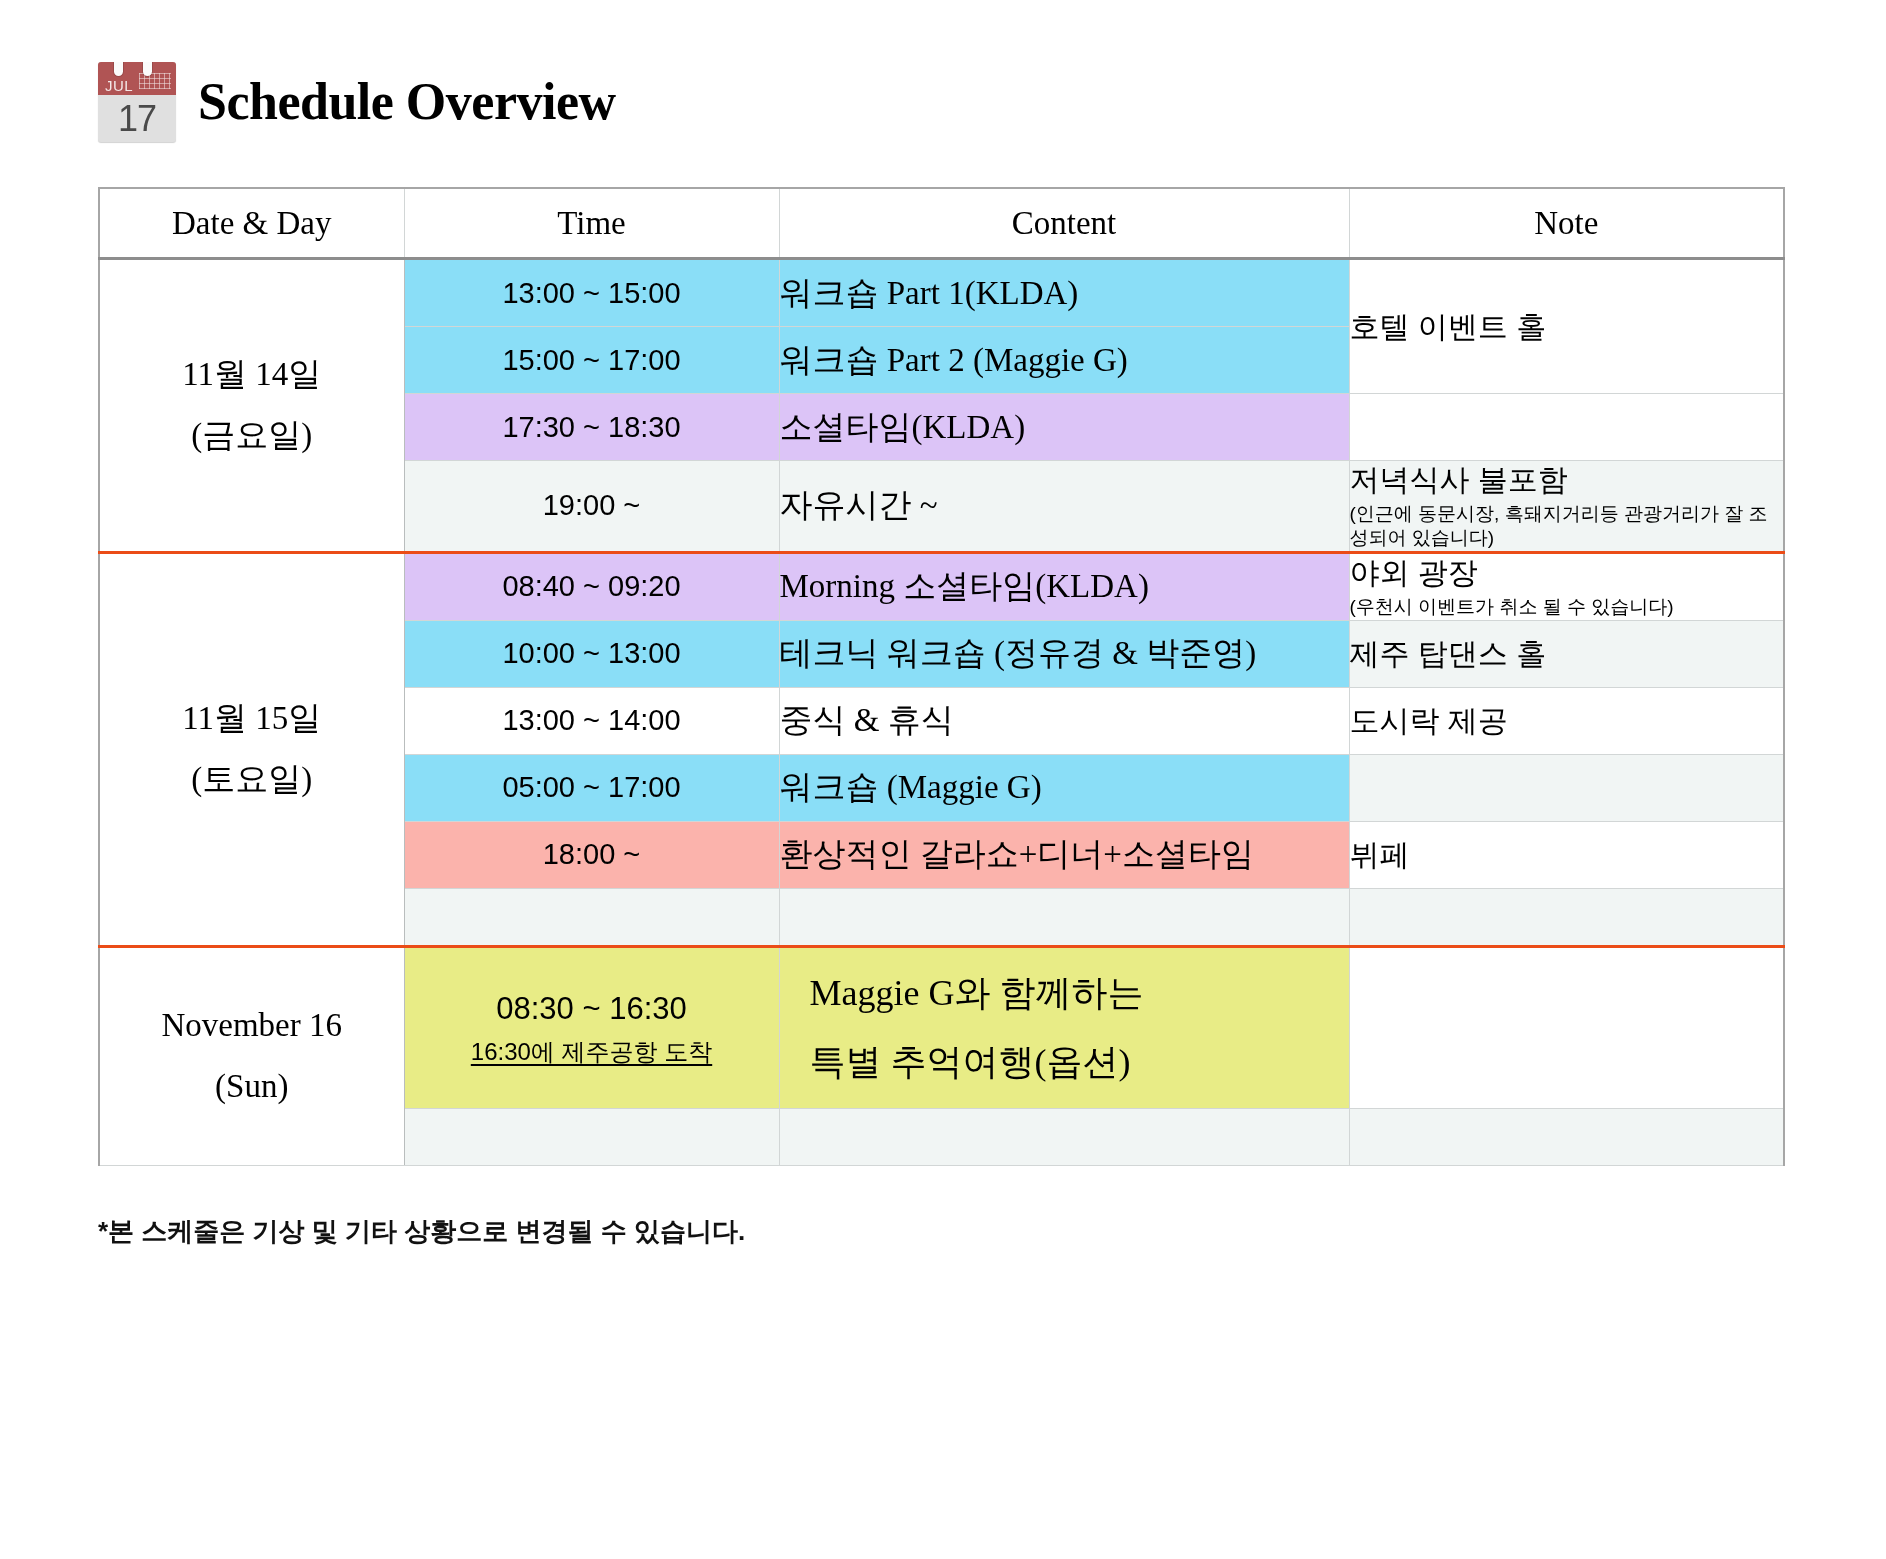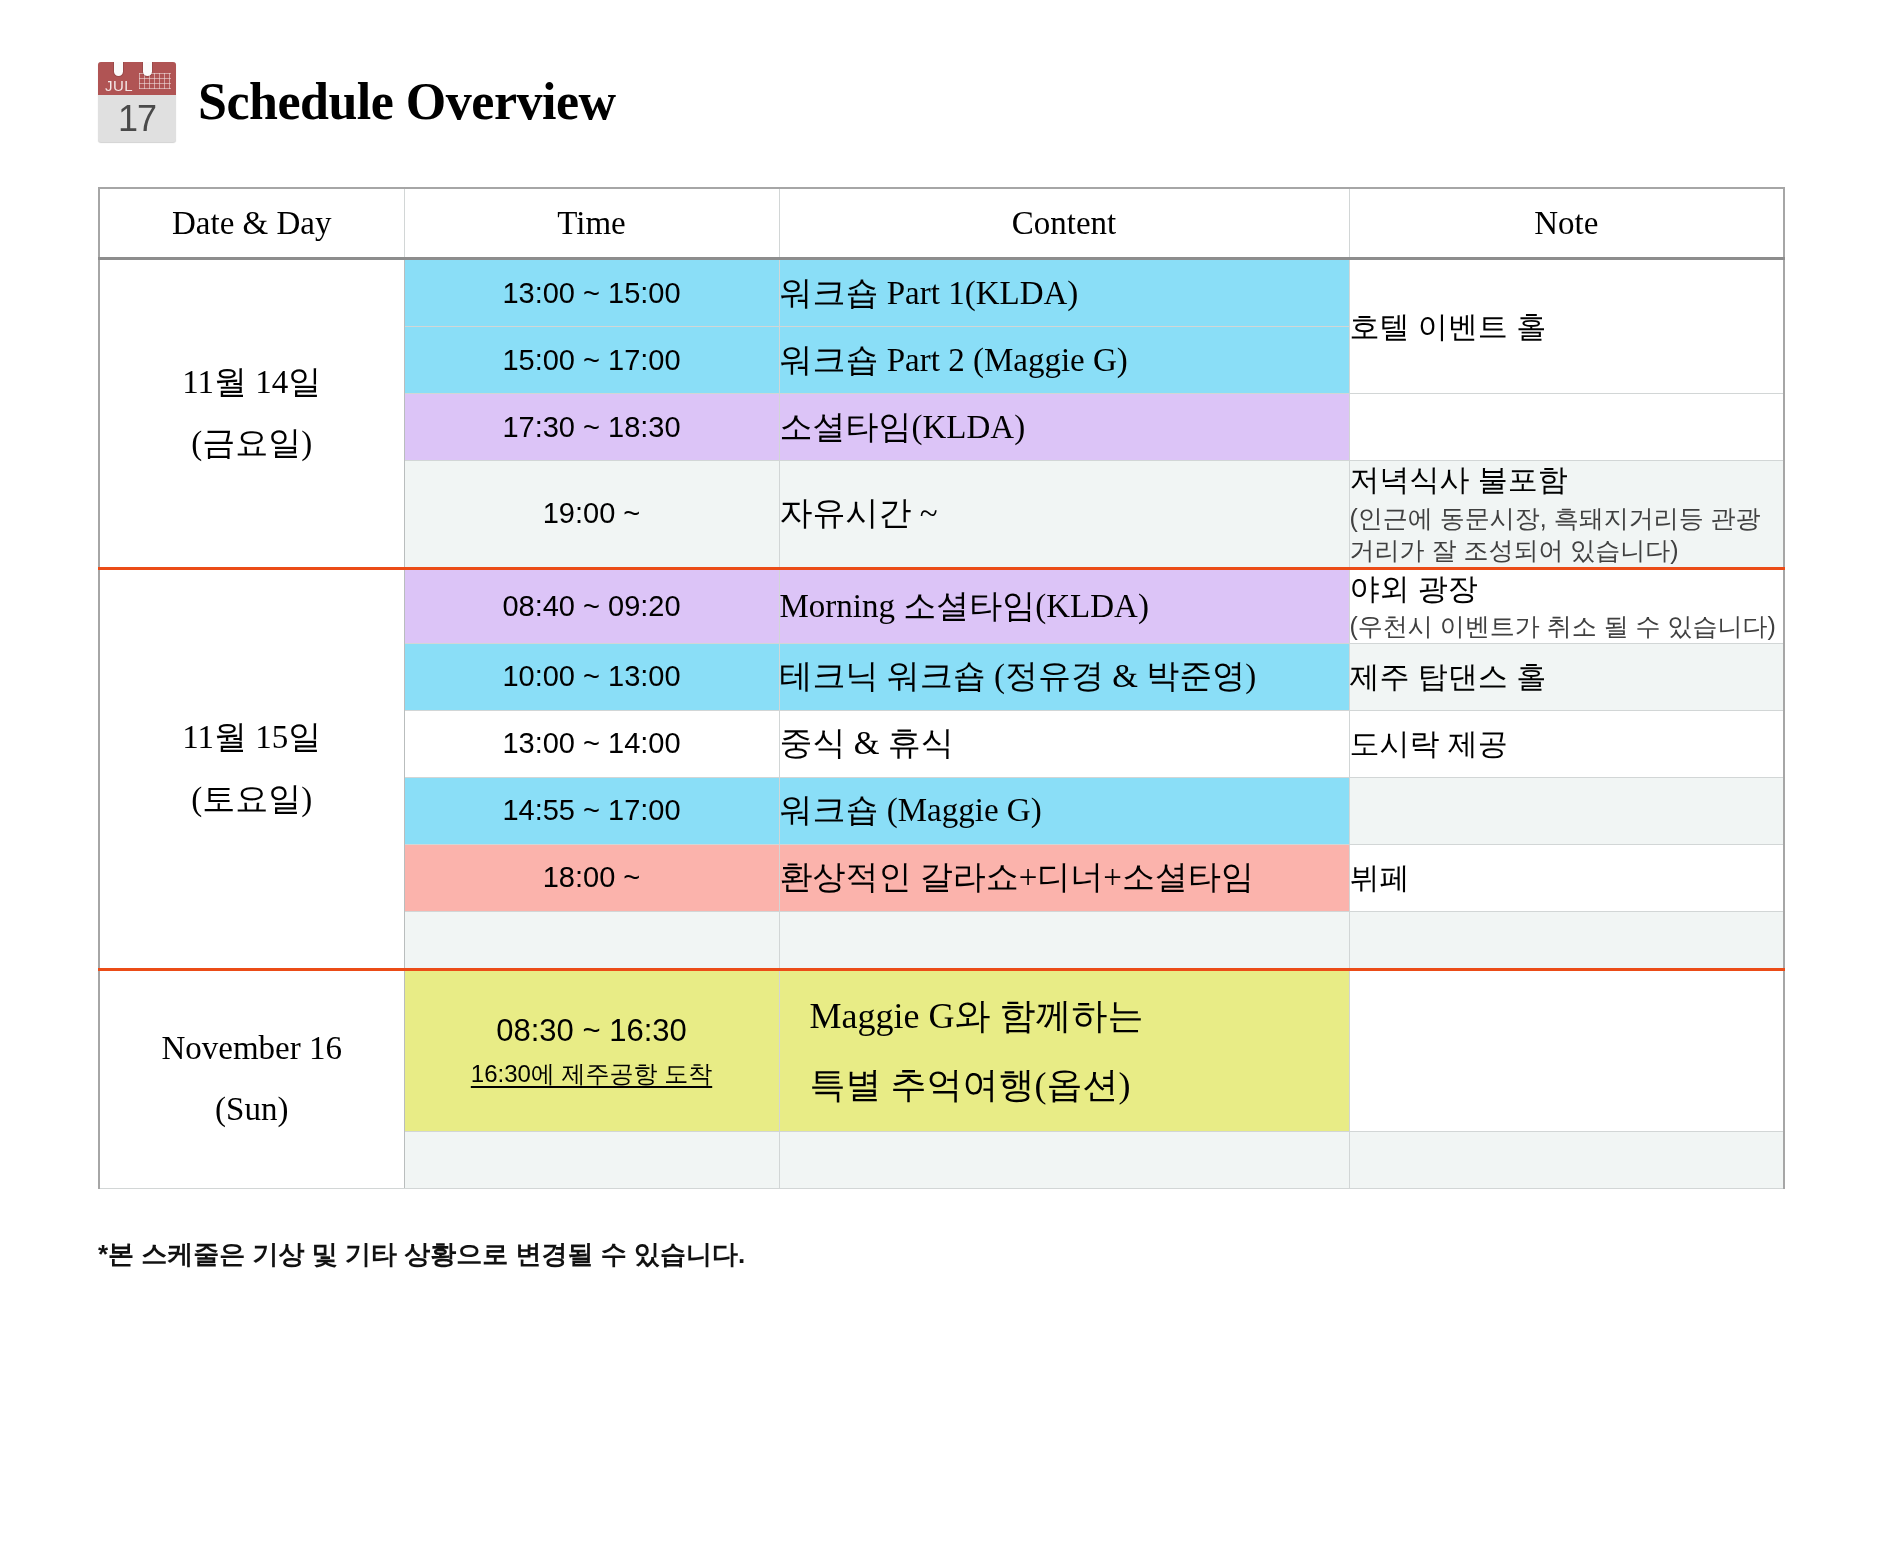--- a/index.html
+++ b/index.html
@@ -167,24 +167,24 @@
     height: 66px;
   }
   td.note {
     padding-left: 16px;
     font-family: "Liberation Sans", sans-serif;
     font-size: 30px;
     line-height: 1.25;
   }
   td.note .note-sub {
     display: block;
-    font-size: 25px;
+    font-size: 19px;
     line-height: 1.3;
     margin-top: 3px;
-    color: #404040;
+    color: #000000;
   }
 
   
   .fill-blue    { background: #8ADEF7 !important; }
   .fill-purple  { background: #DCC4F7 !important; }
   .fill-pink    { background: #FBB3AC !important; }
   .fill-yellow  { background: #E8EC86 !important; }
   .fill-grey    { background: #F1F5F4 !important; }
   .fill-white   { background: #ffffff !important; }
 
@@ -312,21 +312,21 @@
           </td>
         </tr>
         <tr>
           <td class="time fill-white">13:00 ~ 14:00</td>
           <td class="content fill-white">중식 &amp; 휴식</td>
           <td class="note col-note fill-white">
             <span>도시락 제공</span>
           </td>
         </tr>
         <tr>
-          <td class="time fill-blue">14:55 ~ 17:00</td>
+          <td class="time fill-blue">05:00 ~ 17:00</td>
           <td class="content fill-blue">워크숍 (Maggie G)</td>
           <td class="note col-note fill-grey">
             <span></span>
           </td>
         </tr>
         <tr>
           <td class="time fill-pink">18:00 ~</td>
           <td class="content fill-pink">환상적인 갈라쇼+디너+소셜타임</td>
           <td class="note col-note fill-white">
             <span>뷔페</span>

